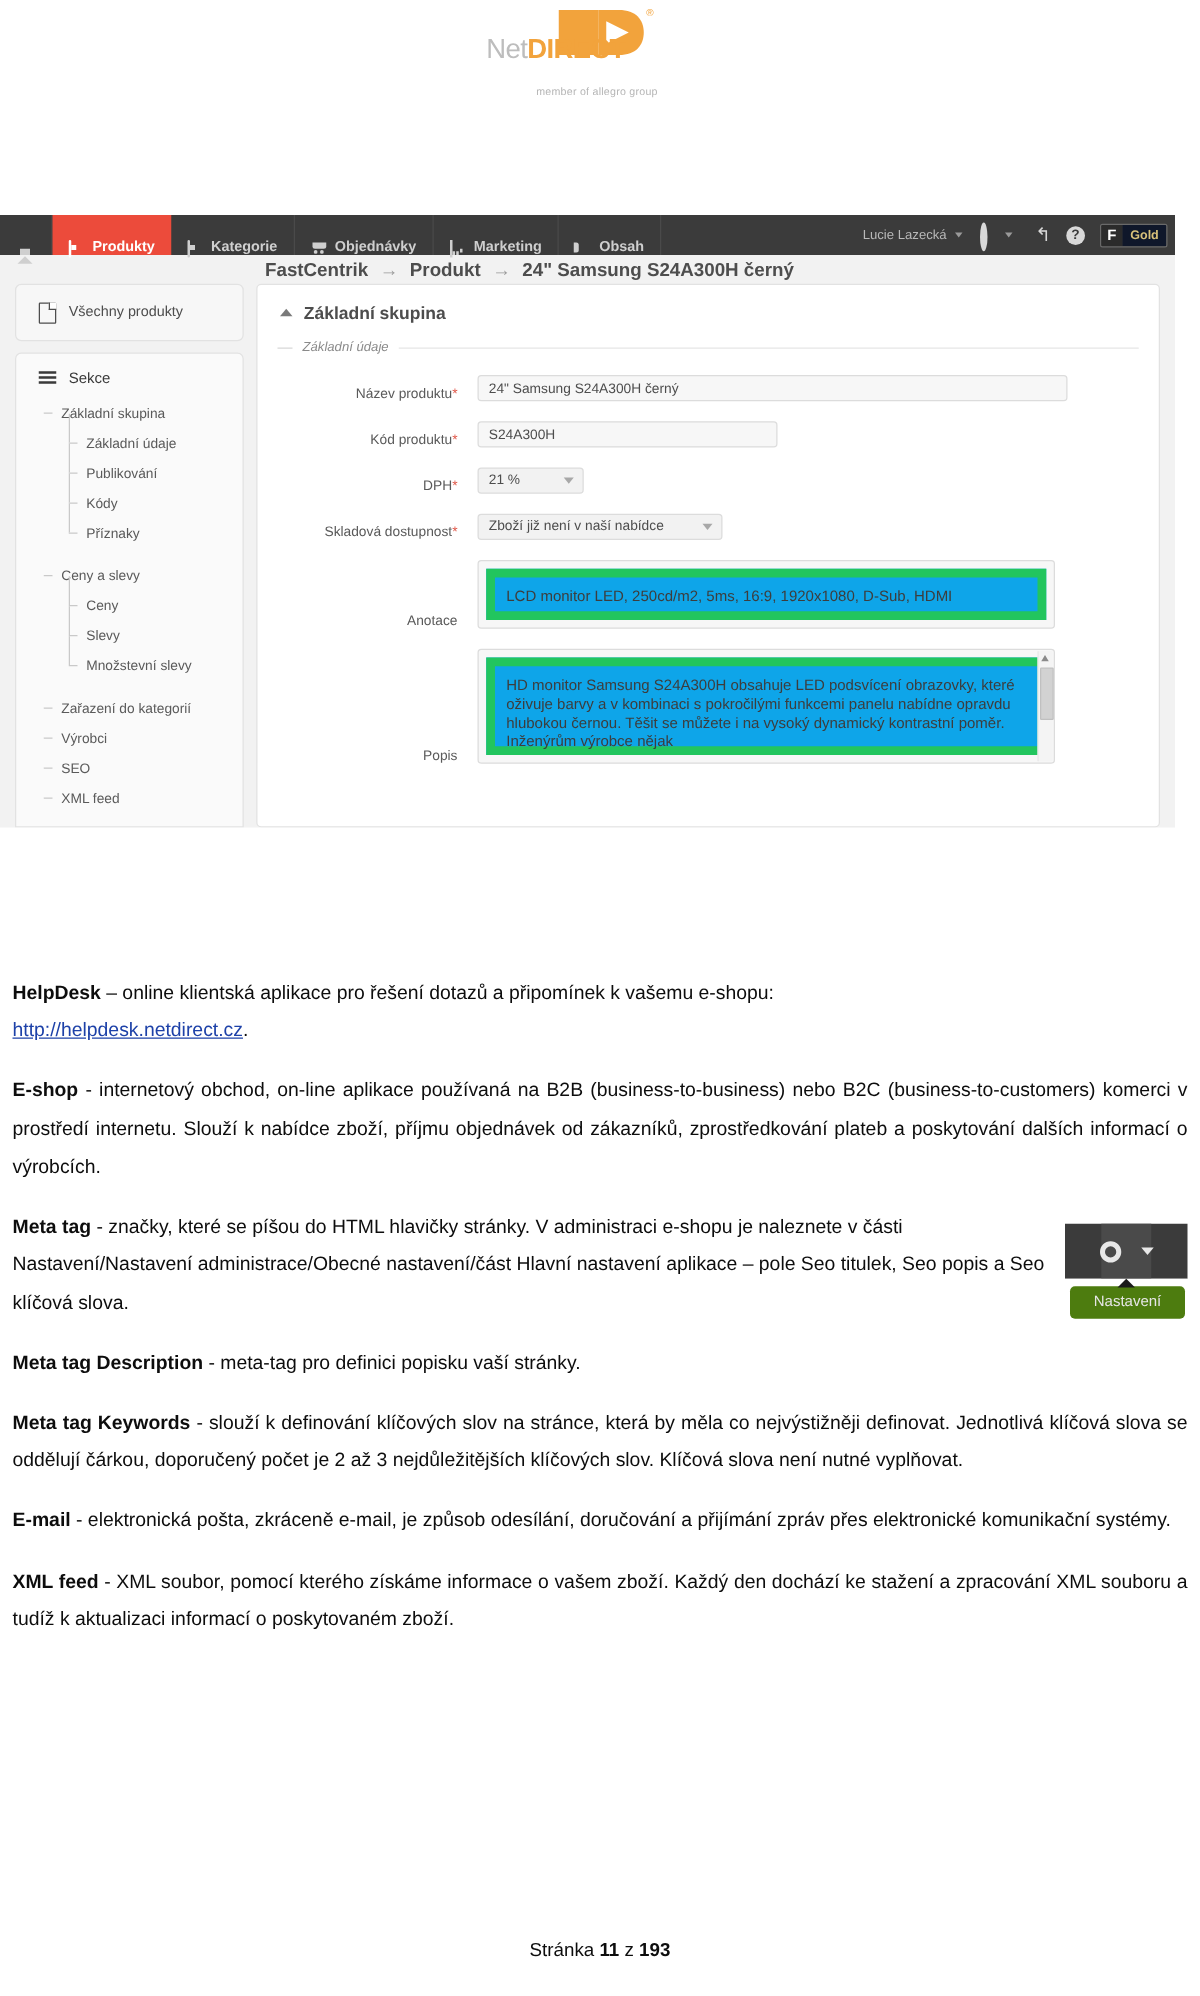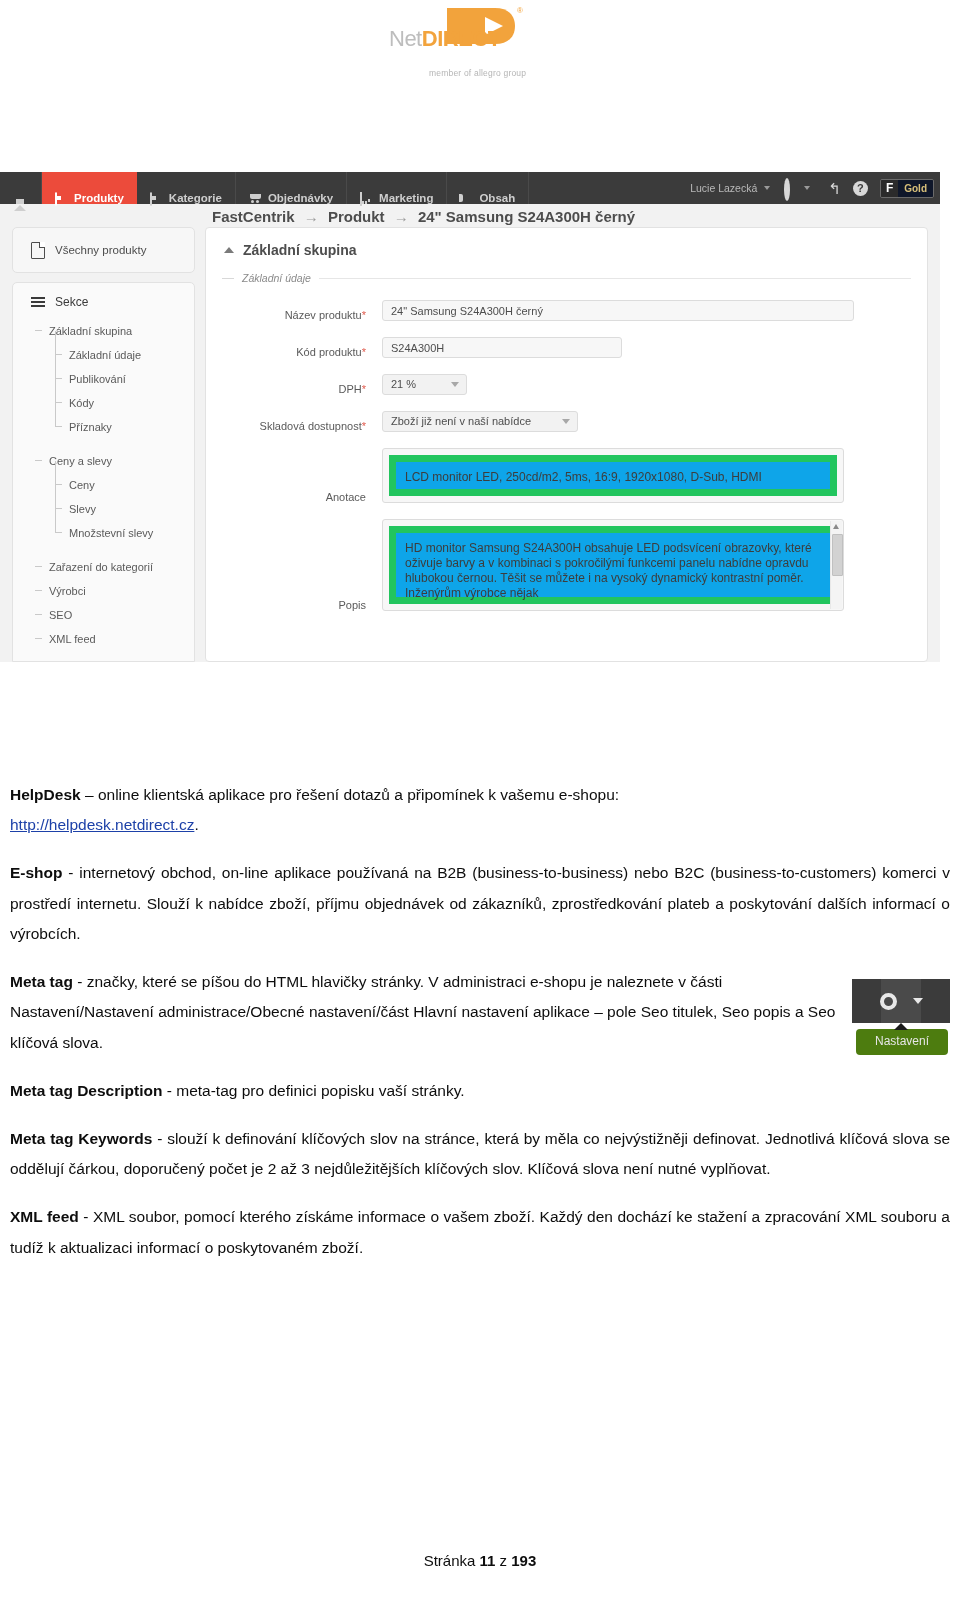--- a/index.html
+++ b/index.html
@@ -455,20 +455,23 @@
   </div>
 
   <div class="para" style="clear:both;">
     <b>Meta tag Description</b><span> - meta-tag pro definici popisku vaší stránky.</span>
   </div>
 
   <div class="para just">
     <b>Meta tag Keywords</b><span> - slouží k definování klíčových slov na stránce, která by měla co nejvýstižněji definovat. Jednotlivá klíčová slova se oddělují čárkou, doporučený počet je 2 až 3 nejdůležitějších klíčových slov. Klíčová slova není nutné vyplňovat.</span>
   </div>
 
+  <div class="para just">
+    <b>E-mail</b><span> - elektronická pošta, zkráceně e-mail, je způsob odesílání, doručování a přijímání zpráv přes elektronické komunikační systémy.</span>
+  </div>
 
   <div class="para just">
     <b>XML feed</b><span> - XML soubor, pomocí kterého získáme informace o vašem zboží. Každý den dochází ke stažení a zpracování XML souboru a tudíž k aktualizaci informací o poskytovaném zboží.</span>
   </div>
 </div>
 
 <div class="footer">
   <span>Stránka </span><b>11</b><span> z </span><b>193</b>
 </div>
 

